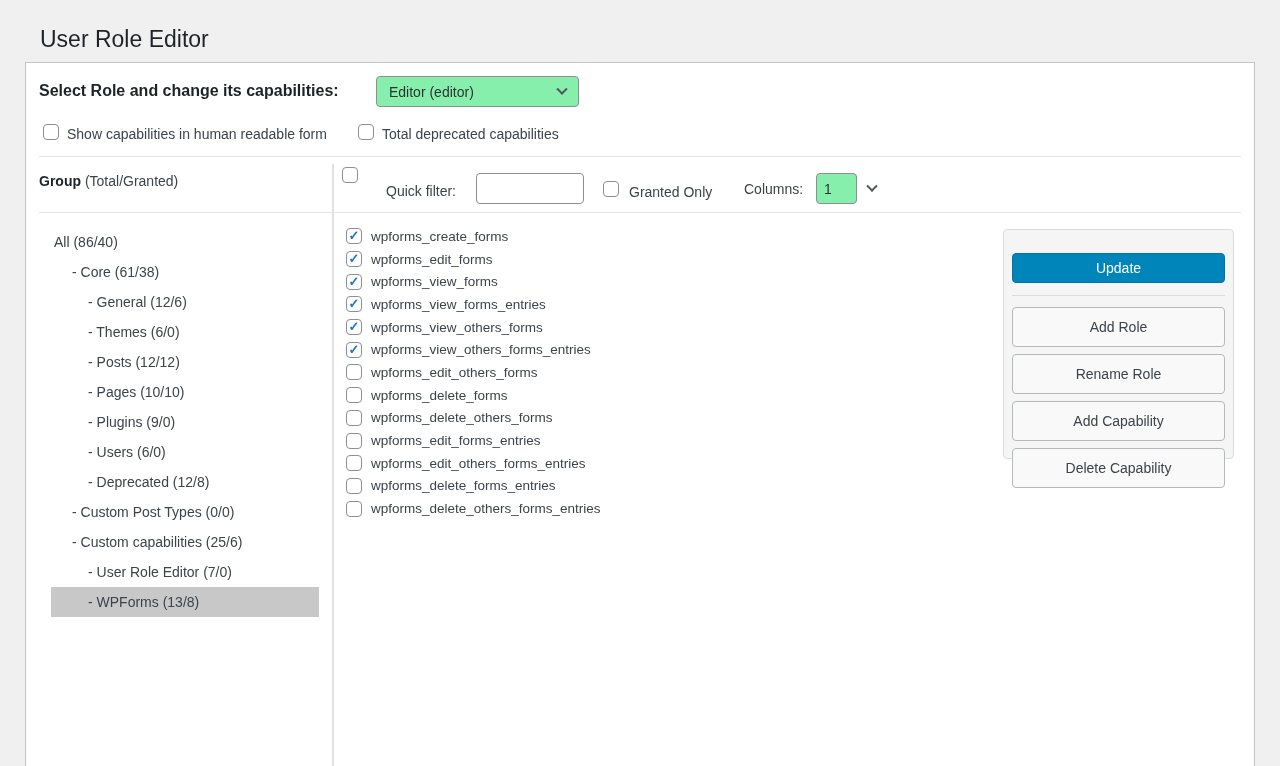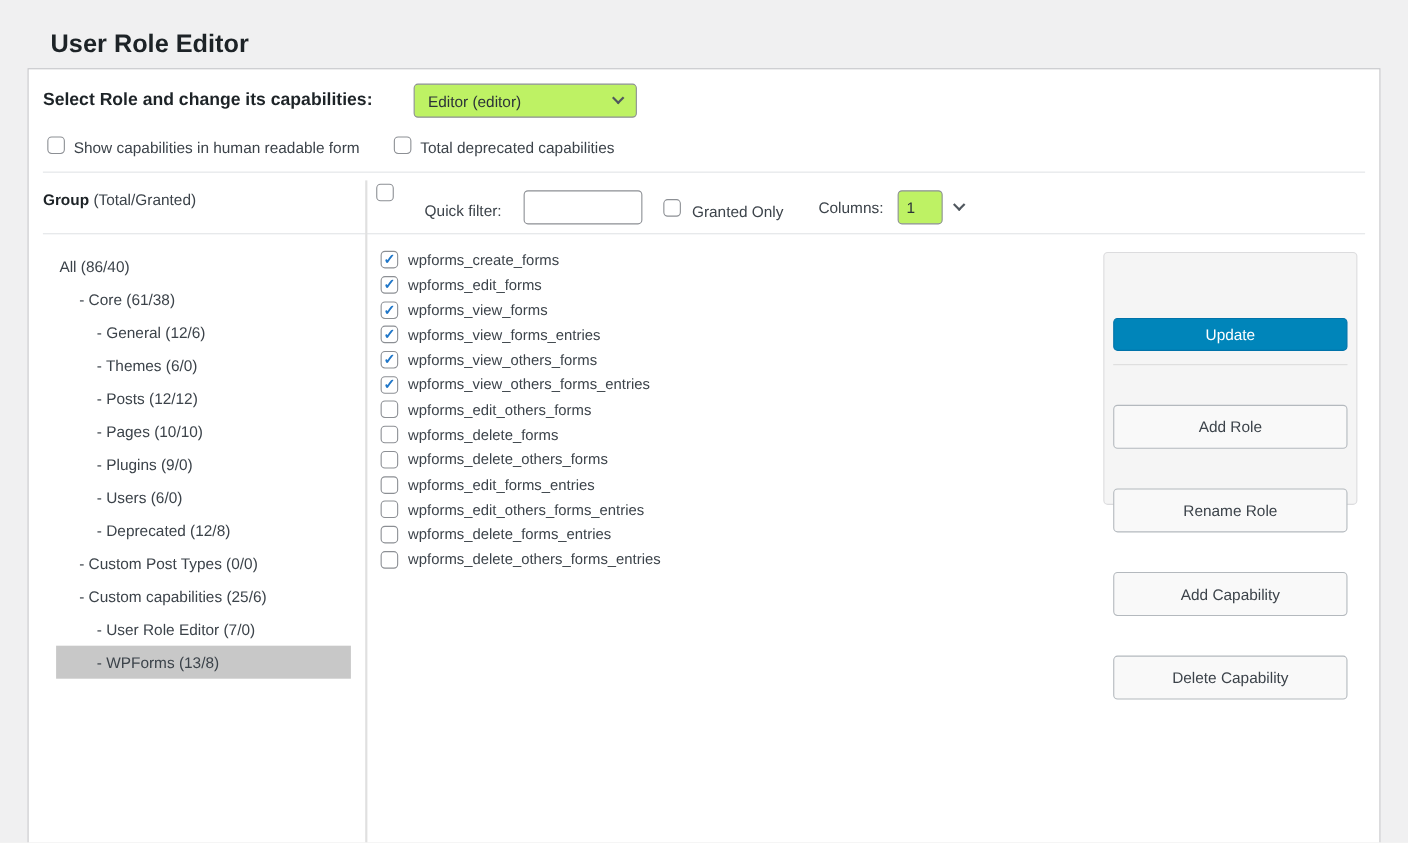--- a/index.html
+++ b/index.html
@@ -1,27 +1,27 @@
 <!DOCTYPE html>
 <html><head>
 <meta charset="utf-8">
 <style>
   * { margin:0; padding:0; box-sizing:border-box; }
   html,body { background:#f0f0f1; }
   body { font-family:"Liberation Sans", sans-serif; color:#3c434a; }
   .screen { position:relative; width:1280px; height:766px; background:#f0f0f1; overflow:hidden; }
 
-  .page-title { position:absolute; left:46px; top:26px; font-size:23px; font-weight:700; color:#1d2327; }
+  .page-title { position:absolute; left:40px; top:26px; font-size:23px; font-weight:400; color:#1d2327; }
 
   .panel { position:absolute; left:25px; top:62px; width:1230px; height:720px;
            background:#fff; border:1px solid #c3c4c7; }
 
   
   .role-label { position:absolute; left:13px; top:19px; font-size:16px; font-weight:700; color:#1d2327; }
-  .select-box { position:absolute; border:1px solid #8c8f94; border-radius:4px; background:#bef264;
+  .select-box { position:absolute; border:1px solid #8c8f94; border-radius:4px; background:#86efac;
                 display:flex; align-items:center; font-size:14px; color:#2c3338;gap:36px; }
   .role-select { left:350px; top:13px; width:203px; height:31px; padding:0 12px; }
   .select-box .grow { flex:1; }
   .chev { width:8px; height:8px; border-right:2px solid #50575e; border-bottom:2px solid #50575e;
           transform:rotate(45deg) translate(-2px,-2px); flex:none; }
 
   
   .cb { width:16px; height:16px; border:1px solid #8c8f94; border-radius:4px; background:#fff;
         display:inline-flex; align-items:center; justify-content:center; flex:none; }
   .tick { color:#1f76c8; font-size:13px; font-weight:700; line-height:1; margin-top:-1px; }
@@ -52,21 +52,21 @@
   
   .caps { position:absolute; left:320px; top:162px; }
   .cap-row { height:22.7px; display:flex; align-items:center; gap:9px; }
   .cap-label { font-size:13.5px; color:#3c434a; }
 
   
   .actions-panel { position:absolute; left:977px; top:166px; width:231px; height:230px;
                    background:#f5f5f5; border:1px solid #dcdcde; border-radius:4px;
                    padding:23px 8px 0; }
   .btn { display:block; width:100%; border-radius:4px; font-size:14px; cursor:pointer;
-         font-family:"Liberation Sans", sans-serif;margin-top:36px; }
+         font-family:"Liberation Sans", sans-serif; }
   .btn-primary { height:30px; background:#0085ba; border:1px solid #0073aa; color:#fff; }
   .actions-divider { border:none; border-top:1px solid #ddd; margin:12px 0 11px; }
   .btn-secondary { height:40px; background:#f9f9f9; border:1px solid #b4b9be; color:#3c434a; margin-bottom:7px; }
 </style>
 </head>
 <body>
 
 <div class="screen">
 
   <h1 class="page-title">User Role Editor</h1>

